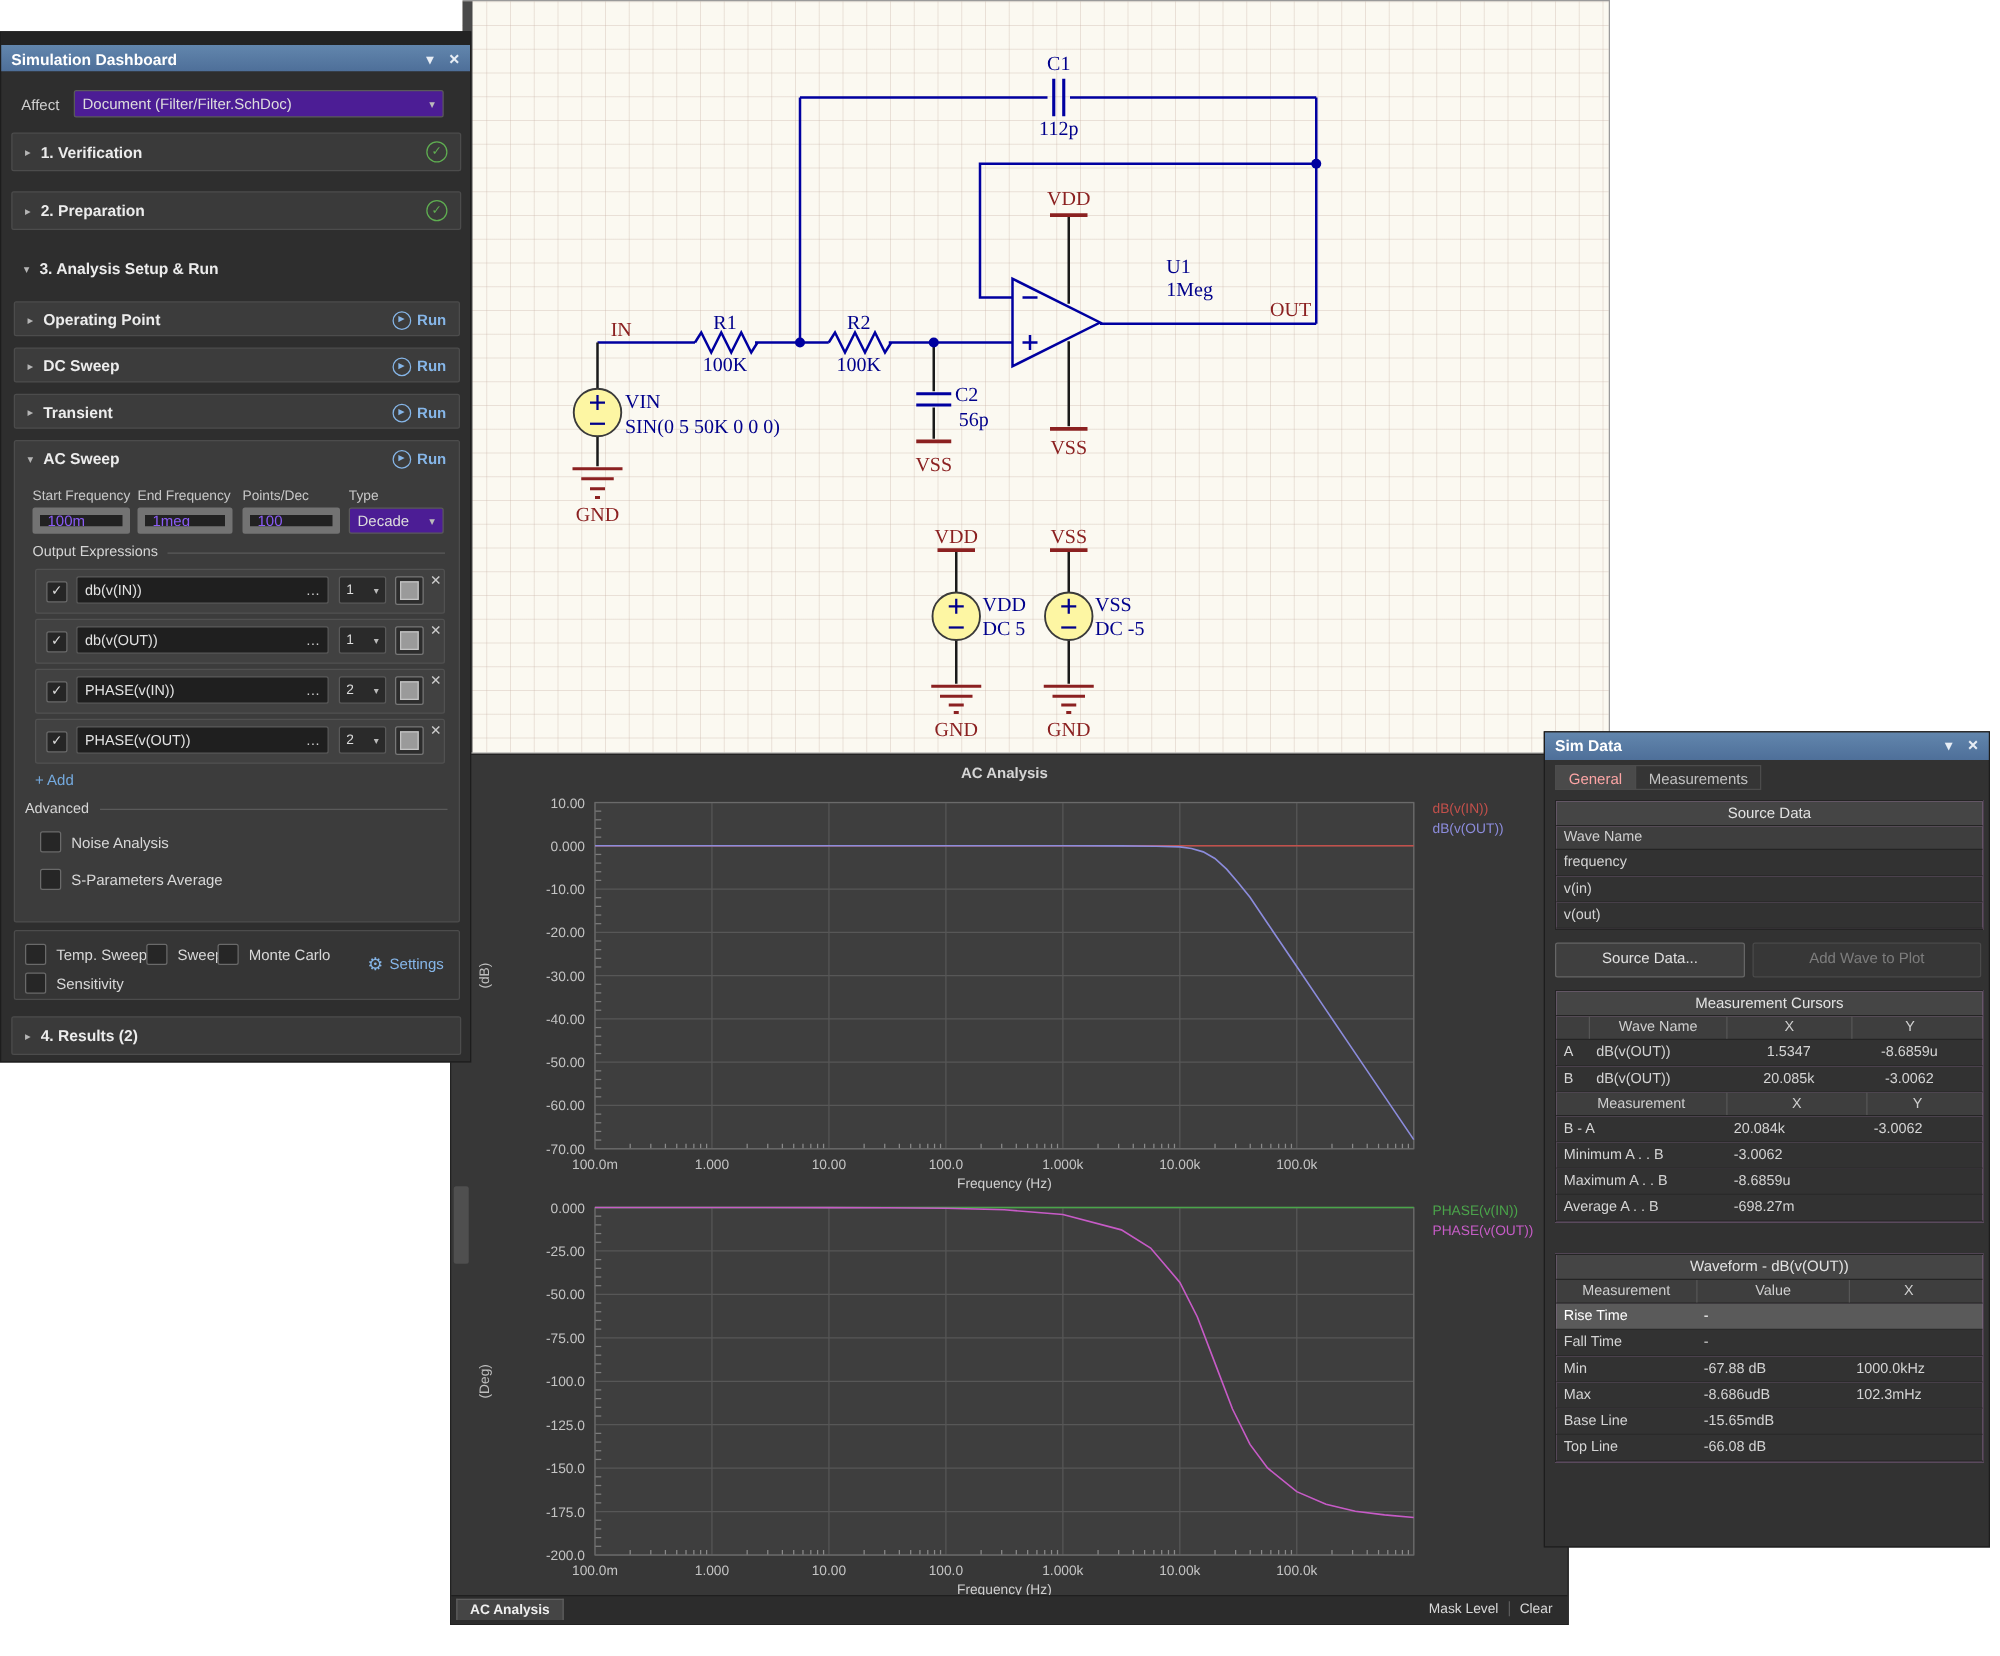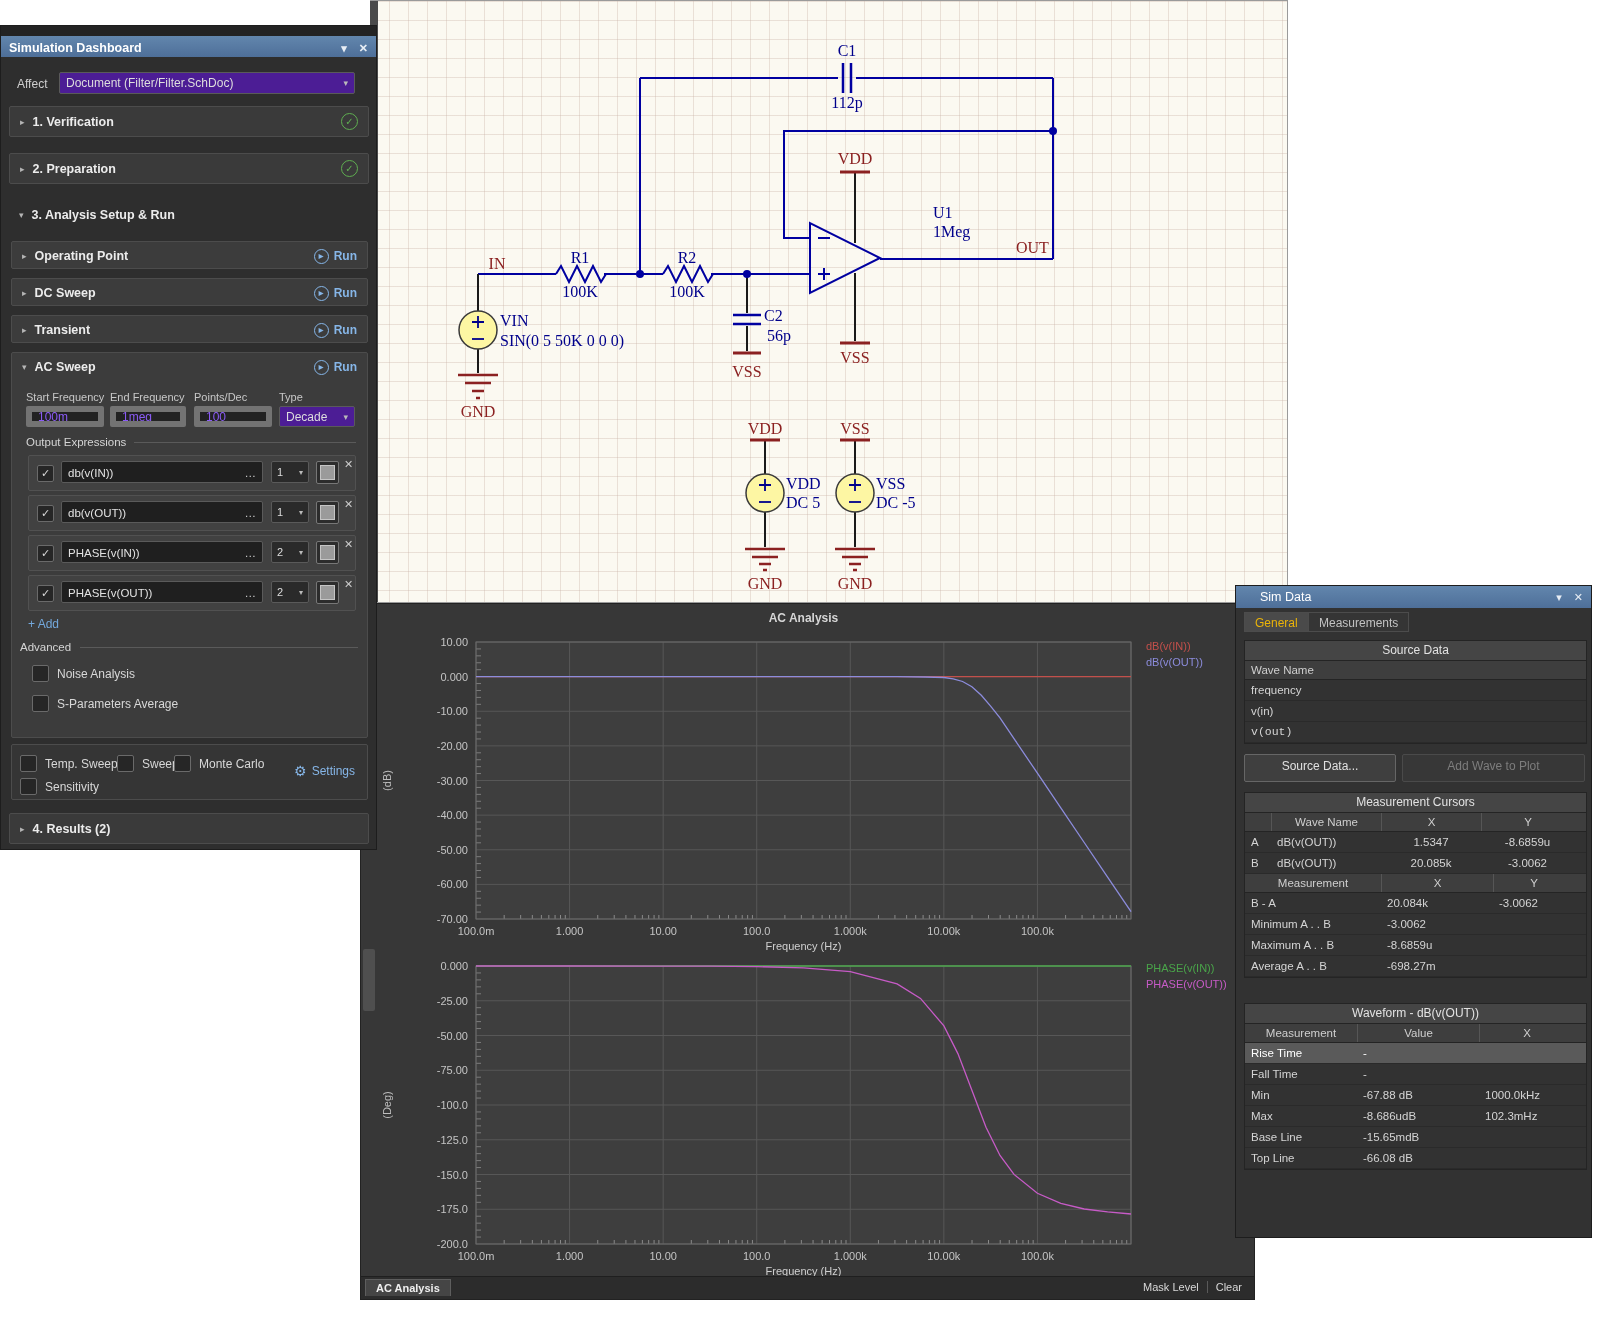--- a/index.html
+++ b/index.html
@@ -83,27 +83,27 @@
   #chart-tab{position:absolute;left:4px;top:2px;padding:2px 10px;background:#454545;
     border:1px solid #5e5e5e;border-bottom:none;color:#efefef;font-size:11px;font-weight:bold;}
   #chart-tabbar .rbtns{position:absolute;right:6px;top:3px;display:flex;color:#d8d8d8;font-size:11px;}
   #chart-tabbar .rbtns .btn{padding:1px 6px;cursor:pointer;}
   #chart-tabbar .rbtns .sep{width:1px;background:#5a5a5a;margin:1px 2px;}
 
   
   #simdata{position:absolute;left:1235px;top:585px;width:357px;height:653px;background:#323232;
     border:1px solid #1d1d1d;box-sizing:border-box;z-index:4;color:#d8d8d8;font-size:12px;}
   #sim-header{position:absolute;left:0;top:0;width:100%;height:22px;
-    background:linear-gradient(#6286ad,#4e6f99);color:#fff;font-weight:normal;line-height:22px;
-    padding-left:24px;box-sizing:border-box;font-size:12.5px;}
+    background:linear-gradient(#6286ad,#4e6f99);color:#fff;font-weight:bold;line-height:22px;
+    padding-left:8px;box-sizing:border-box;font-size:12.5px;}
   #sim-header .hicons{position:absolute;right:8px;top:0;font-size:11px;color:#e8eef5;}
   #sim-header .hicons span{margin-left:9px;cursor:pointer;}
   .simtab{position:absolute;top:26px;height:20px;line-height:20px;padding:0 10px;font-size:12px;
     background:#353535;border:1px solid #4c4c4c;color:#c2c2c2;cursor:pointer;box-sizing:border-box;}
-  .simtab.active{background:#4a4a4a;color:#eab308;}
+  .simtab.active{background:#4a4a4a;color:#fca5a5;}
   .simtable{position:absolute;left:8px;width:341px;border:1px solid #242424;background:#f0abfc;}
   .t-title{background:#454545;border-bottom:1px solid #242424;color:#e2e2e2;text-align:center;
     font-size:12px;height:19px;line-height:19px;}
   .t-head{display:flex;background:#3e3e3e;border-bottom:1px solid #242424;color:#cfcfcf;font-size:11.5px;}
   .t-head .c{height:18px;line-height:18px;box-sizing:border-box;padding:0 6px;border-left:1px solid #565656;}
   .t-head .c:first-child{border-left:none;}
   .t-row{display:flex;background:#323232;border-bottom:1px solid #2a2a2a;color:#d4d4d4;font-size:11.5px;}
   .t-row .c{height:20px;line-height:20px;box-sizing:border-box;padding:0 6px;overflow:hidden;white-space:nowrap;}
   .t-row.hl{background:#5a5a5a;color:#fff;}
   .simbtn{position:absolute;height:28px;background:#3f3f3f;border:1px solid #666;border-radius:2px;
@@ -701,21 +701,21 @@
       <div class="t-head">
           <div class="c" style="width:100%;">Wave Name</div>
         </div>
       <div class="t-row">
           <div class="c" style="width:100%;">frequency</div>
         </div>
       <div class="t-row">
           <div class="c" style="width:100%;">v(in)</div>
         </div>
       <div class="t-row">
-          <div class="c" style="width:100%;font-family:Liberation Mono, monospace;">v(out)</div>
+          <div class="c" style="width:100%;">v(out)</div>
         </div>
     </div>
 
     <div class="simbtn" style="left:8px;top:168px;width:152px;">Source Data...</div>
     <div class="simbtn disabled" style="left:166px;top:168px;width:183px;">Add Wave to Plot</div>
 
     <div class="simtable" style="top:206px;">
       <div class="t-title">Measurement Cursors</div>
       <div class="t-head">
         <div class="c" style="width:26px;"></div>

